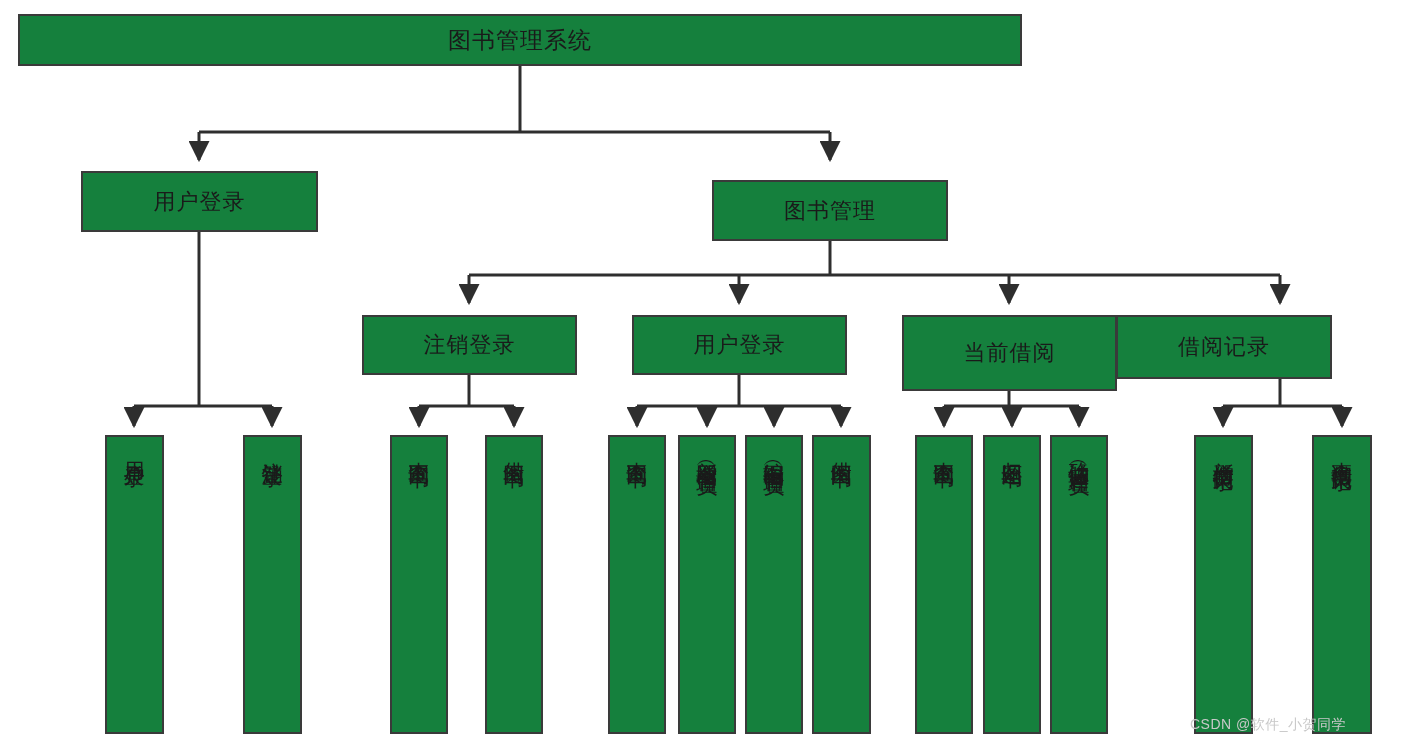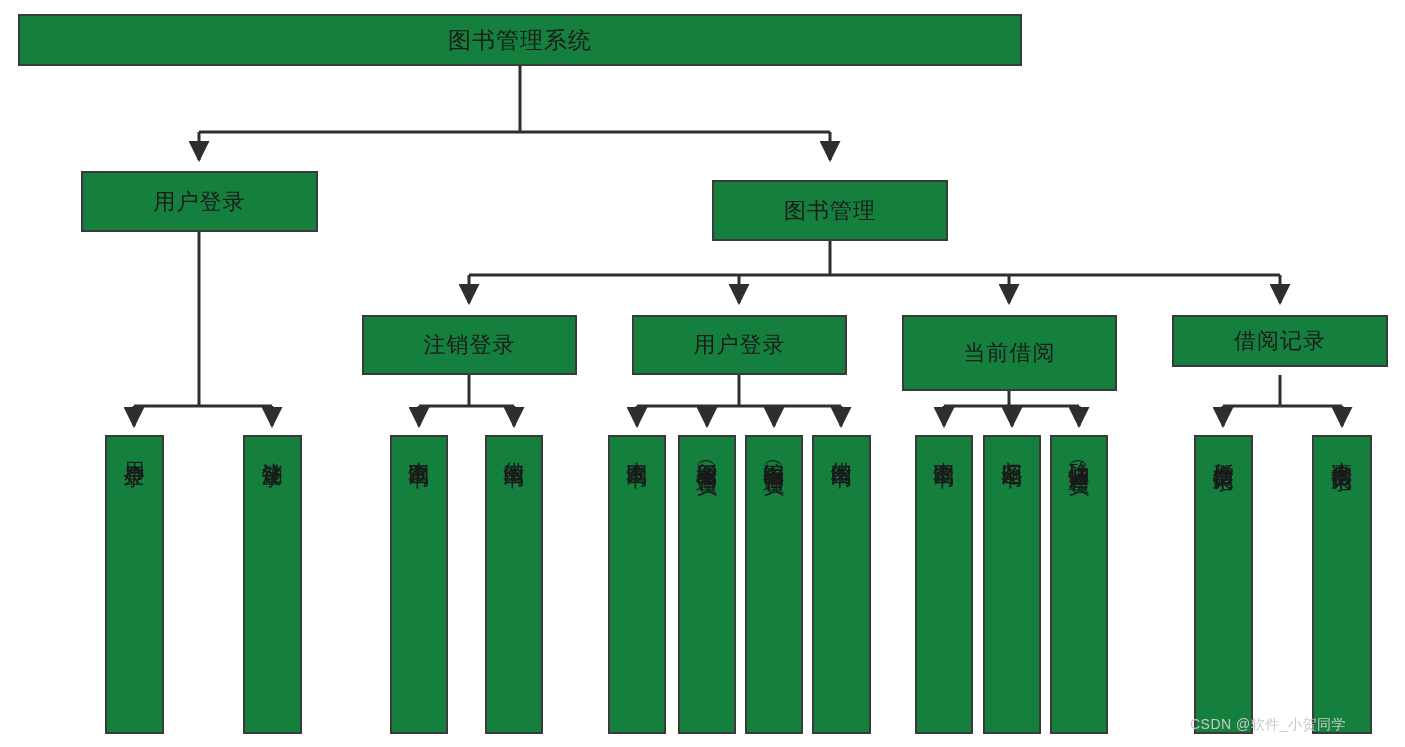--- a/index.html
+++ b/index.html
@@ -132,21 +132,21 @@
 
   <div class="node horiz" style="left:362px; top:315px; width:215px; height:60px;">
     <span>注销登录</span>
   </div>
   <div class="node horiz" style="left:632px; top:315px; width:215px; height:60px;">
     <span>用户登录</span>
   </div>
   <div class="node horiz" style="left:902px; top:315px; width:215px; height:76px;">
     <span>当前借阅</span>
   </div>
-  <div class="node horiz" style="left:1172px; top:315px; width:216px; height:52px;">
+  <div class="node horiz" style="left:1116px; top:315px; width:216px; height:64px;">
     <span>借阅记录</span>
   </div>
 
   <div class="node leaf" style="left:105px; top:435px; width:59px; height:299px;">
     <span class="vtext">用户登录</span>
   </div>
   <div class="node leaf" style="left:243px; top:435px; width:59px; height:299px;">
     <span class="vtext">注销登录</span>
   </div>
 

